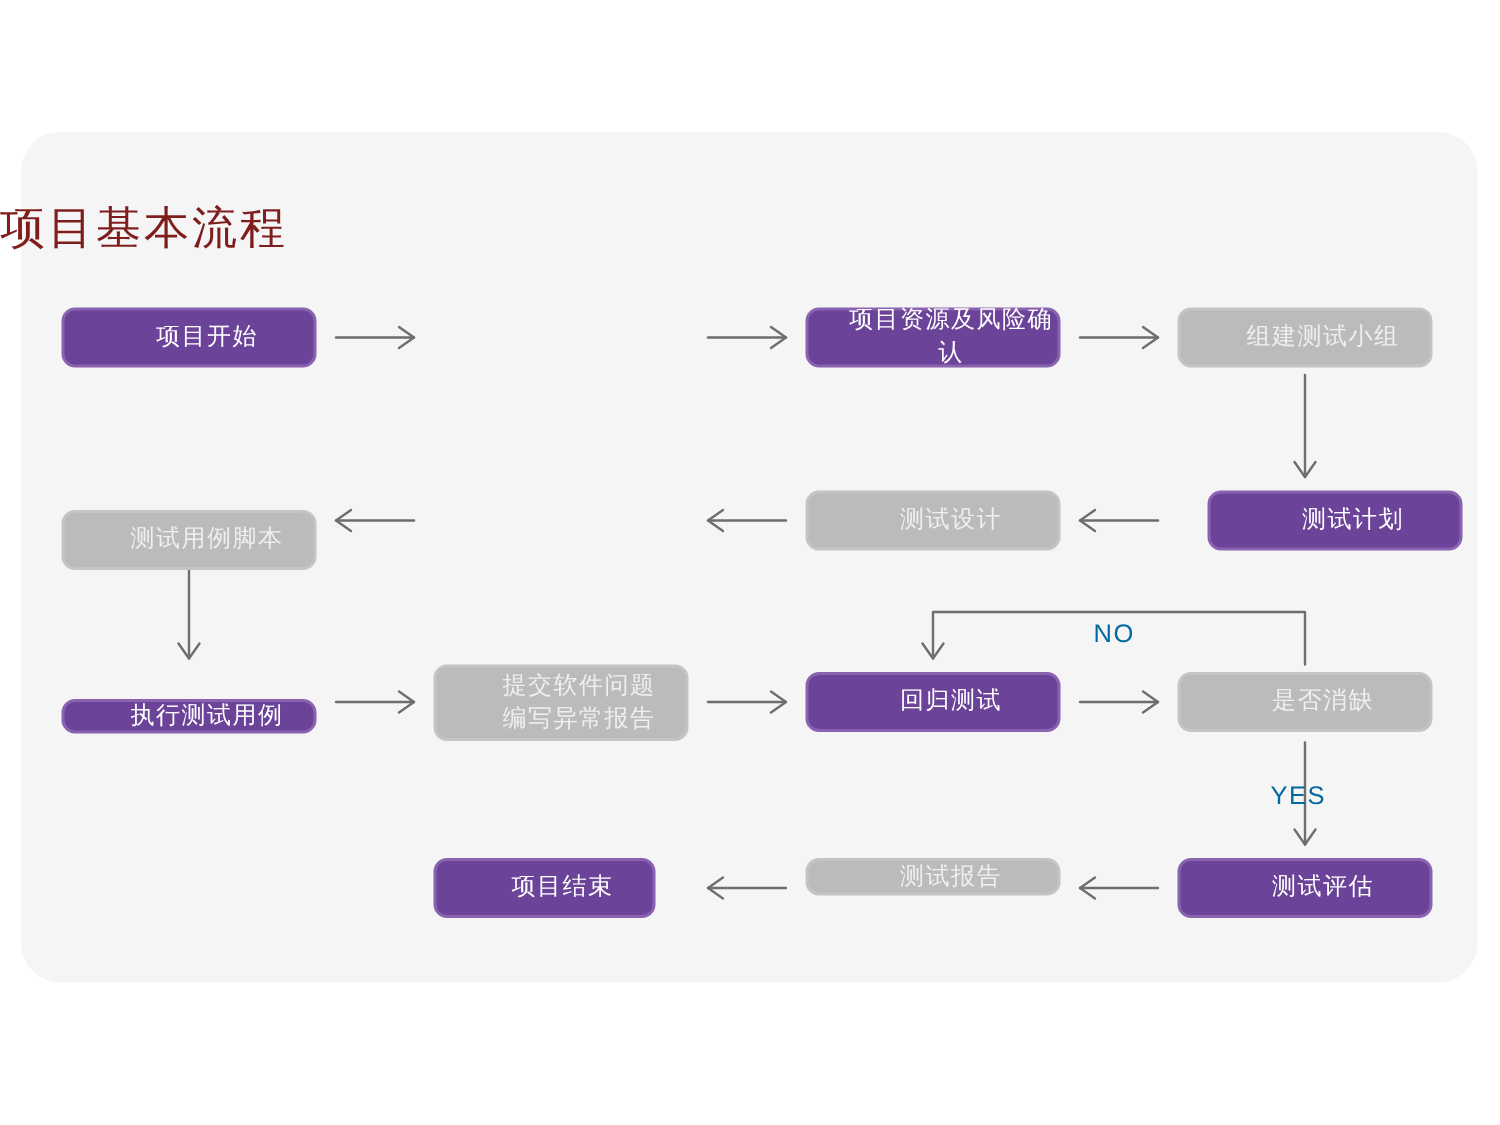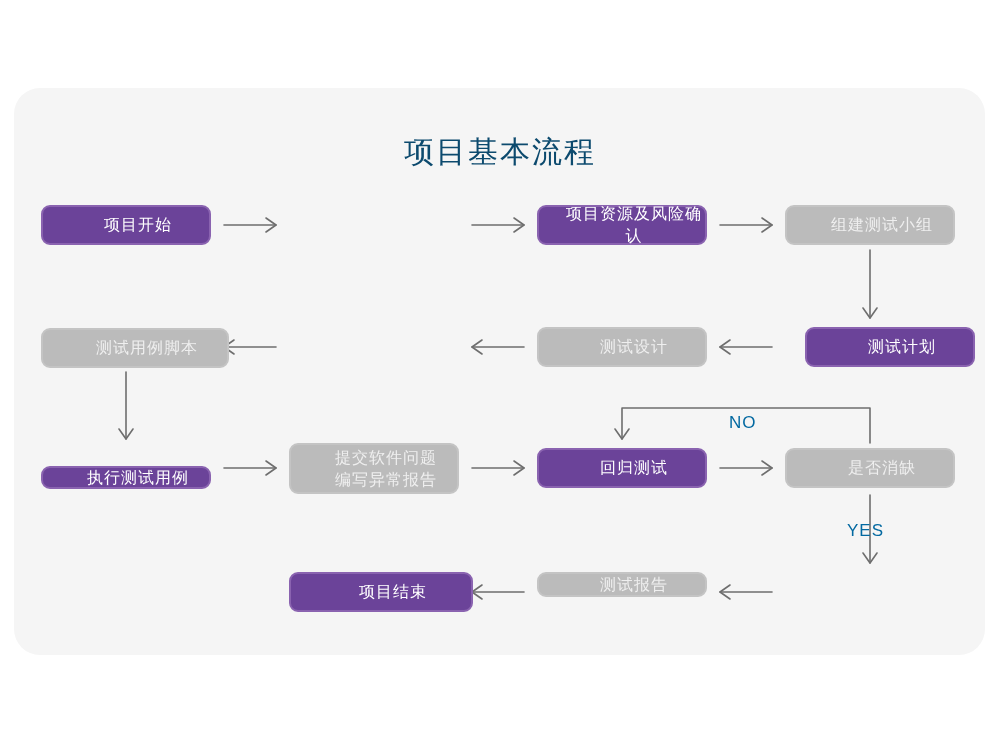--- a/index.html
+++ b/index.html
@@ -32,24 +32,23 @@
     background: #f5f5f5;
     border-radius: 26px;
   }
 
   
   #title {
     position: absolute;
     left: 0;
     top: 132px;
     width: 1000px;
-    text-align: center;
     font-size: 30px;
     letter-spacing: 2px;
-    color: #0c4a6e;
+    color: #7f1d1d;
     font-weight: 400;
     white-space: nowrap;
   }
 
   
   #connectors {
     position: absolute;
     left: 0;
     top: 0;
     width: 1000px;
@@ -173,29 +172,30 @@
         <line x1="524" y1="592" x2="472" y2="592"></line>
         <polyline points="482,585 472,592 482,599"></polyline>
       </g>
     </g>
   </svg>
 
   <div class="node purple" style="left:41px;  top:205px; width:170px; height:40px;">项目开始</div>
   <div class="node purple" style="left:537px; top:205px; width:170px; height:40px;">项目资源及风险确认</div>
   <div class="node gray" style="left:785px; top:205px; width:170px; height:40px;">组建测试小组</div>
 
-  <div class="node gray" style="left:41px;  top:328px; width:188px; height:40px;">测试用例脚本</div>
+  <div class="node gray" style="left:41px;  top:340px; width:170px; height:40px;">测试用例脚本</div>
   <div class="node gray" style="left:537px; top:327px; width:170px; height:40px;">测试设计</div>
   <div class="node purple" style="left:785px; top:327px; width:170px; height:40px;margin-left:20px;">测试计划</div>
 
   <div class="node purple" style="left:41px;  top:448px; width:170px; height:23px;margin-top:18px;">执行测试用例</div>
   <div class="node gray" style="left:289px; top:443px; width:170px; height:51px;">提交软件问题
 编写异常报告</div>
   <div class="node purple" style="left:537px; top:448px; width:170px; height:40px;">回归测试</div>
   <div class="node gray" style="left:785px; top:448px; width:170px; height:40px;">是否消缺</div>
 
-  <div class="node purple" style="left:289px; top:572px; width:184px; height:40px;">项目结束</div>
+  <div class="node purple" style="left:289px; top:572px; width:148px; height:40px;">项目结束</div>
   <div class="node gray" style="left:537px; top:572px; width:170px; height:25px;">测试报告</div>
+  <div class="node purple" style="left:785px; top:572px; width:170px; height:40px;">测试评估</div>
 
   <div class="edge-label" style="left:729px; top:413px;">NO</div>
   <div class="edge-label" style="left:847px; top:521px;">YES</div>
 
 </div>
 
 </body></html>

